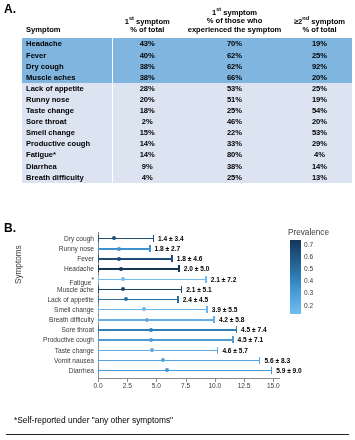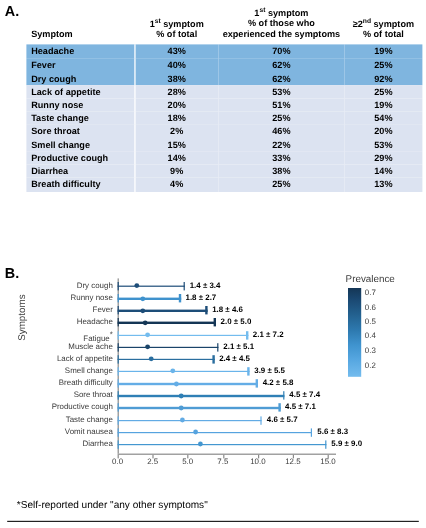--- a/index.html
+++ b/index.html
@@ -267,21 +267,21 @@
         <th class="c0">
           <span>Symptom</span>
         </th>
         <th class="cn">
           <div class="hdr-line2"><span>1</span><span class="hdr-sup">st</span><span> symptom</span></div>
           <div class="hdr-sub">% of total</div>
         </th>
         <th class="cn">
           <div class="hdr-line2"><span>1</span><span class="hdr-sup">st</span><span> symptom</span></div>
           <div class="hdr-sub">% of those who</div>
-          <div class="hdr-sub">experienced the symptoms</div>
+          <div class="hdr-sub">experienced the symptom</div>
         </th>
         <th class="cn">
           <div class="hdr-line2"><span>≥2</span><span class="hdr-sup">nd</span><span> symptom</span></div>
           <div class="hdr-sub">% of total</div>
         </th>
       </tr>
     </thead>
     <tbody id="table-body">
         <tr class="band-dark">
           <td class="c0">Headache</td>
@@ -294,20 +294,26 @@
           <td class="cn">40%</td>
           <td class="cn">62%</td>
           <td class="cn">25%</td>
         </tr>
         <tr class="band-dark">
           <td class="c0">Dry cough</td>
           <td class="cn">38%</td>
           <td class="cn">62%</td>
           <td class="cn">92%</td>
         </tr>
+        <tr class="band-dark">
+          <td class="c0">Muscle aches</td>
+          <td class="cn">38%</td>
+          <td class="cn">66%</td>
+          <td class="cn">20%</td>
+        </tr>
         <tr class="band-light">
           <td class="c0">Lack of appetite</td>
           <td class="cn">28%</td>
           <td class="cn">53%</td>
           <td class="cn">25%</td>
         </tr>
         <tr class="band-light">
           <td class="c0">Runny nose</td>
           <td class="cn">20%</td>
           <td class="cn">51%</td>
@@ -329,20 +335,26 @@
           <td class="c0">Smell change</td>
           <td class="cn">15%</td>
           <td class="cn">22%</td>
           <td class="cn">53%</td>
         </tr>
         <tr class="band-light">
           <td class="c0">Productive cough</td>
           <td class="cn">14%</td>
           <td class="cn">33%</td>
           <td class="cn">29%</td>
+        </tr>
+        <tr class="band-light">
+          <td class="c0">Fatigue*</td>
+          <td class="cn">14%</td>
+          <td class="cn">80%</td>
+          <td class="cn">4%</td>
         </tr>
         <tr class="band-light">
           <td class="c0">Diarrhea</td>
           <td class="cn">9%</td>
           <td class="cn">38%</td>
           <td class="cn">14%</td>
         </tr>
         <tr class="band-light">
           <td class="c0">Breath difficulty</td>
           <td class="cn">4%</td>

